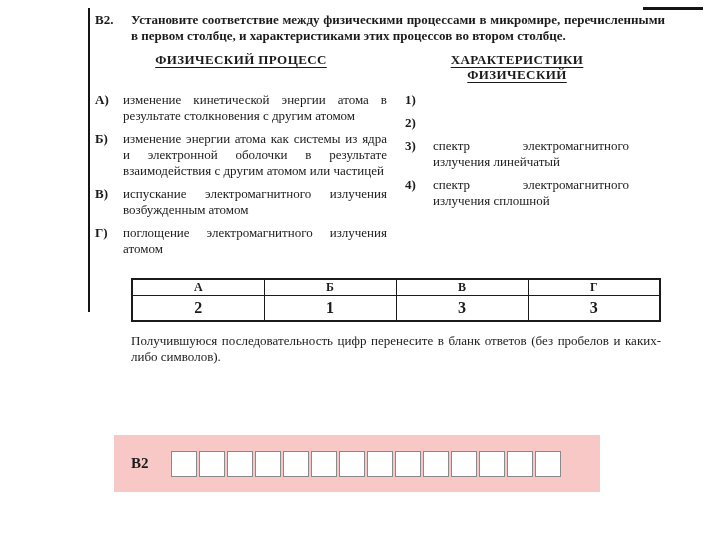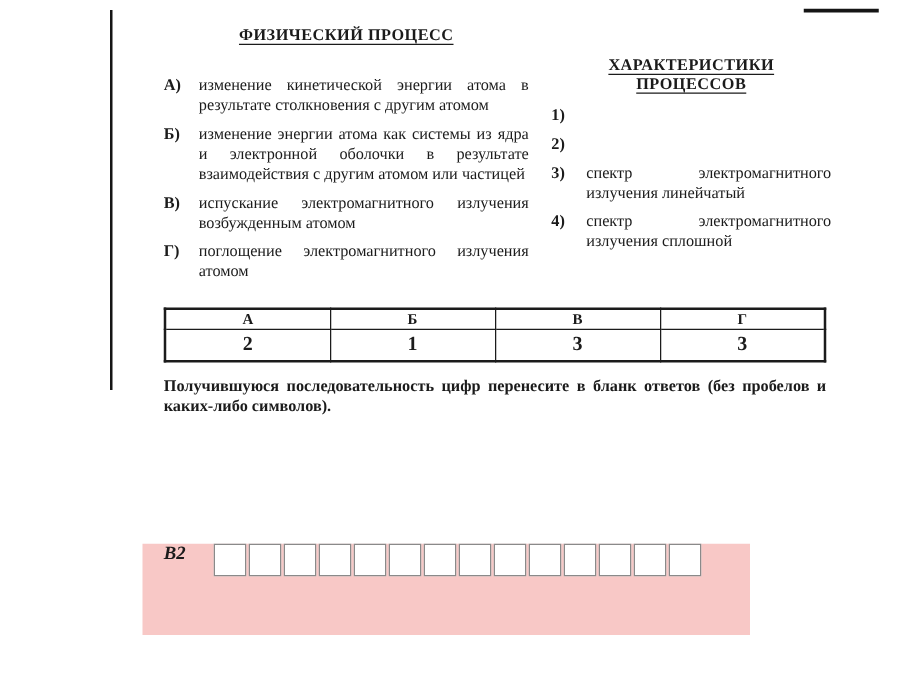--- a/index.html
+++ b/index.html
@@ -17,21 +17,21 @@
   
   .scan-edge-left{position:absolute;left:88px;top:8px;width:2px;height:304px;background:#151515;}
   .scan-edge-top{position:absolute;left:643px;top:7px;width:60px;height:3px;background:#151515;}
 
   .content{position:absolute;left:95px;top:12px;width:570px;}
 
   .task-head{display:flex;}
   .task-number{width:36px;flex:none;font-weight:bold;font-size:13px;line-height:16px;}
   .task-statement{flex:1;font-weight:bold;font-size:13px;line-height:16px;text-align:justify;}
 
-  .columns{display:flex;margin-left:36px;margin-top:8px;align-items:center;}
+  .columns{display:flex;margin-top:8px;}
   .col-process{width:292px;}
   .col-gap{width:18px;flex:none;}
   .col-char{width:224px;}
   .col-header-area{height:40px;}
   .col-header{
     text-align:center;font-weight:bold;font-size:13px;line-height:15px;
     text-decoration:underline;text-underline-offset:3px;letter-spacing:0.4px;
   }
   .col-char .col-header{max-width:186px;margin:0 auto;}
 
@@ -48,39 +48,43 @@
     border:1.5px solid var(--ink);font-size:12px;font-weight:bold;
     height:16px;text-align:center;padding:0;
   }
   .answer-table td{
     border:1.5px solid var(--ink);font-size:16px;font-weight:bold;
     height:25px;text-align:center;padding:0;
   }
 
   .instruction{
     margin-left:36px;margin-top:11px;width:530px;
-    font-weight:bold;font-size:13px;line-height:16px;text-align:justify;
+    font-weight:normal;font-size:13px;line-height:16px;text-align:justify;
   }
 
   .answer-strip{
-    position:absolute;left:114px;top:435px;width:486px;height:73px;
-    background:var(--pink);display:flex;font-style:italic;
+    position:absolute;left:114px;top:435px;width:486px;height:57px;
+    background:var(--pink);display:flex;align-items:center;
   }
   .blank-label{margin-left:17px;font-weight:bold;font-size:15px;flex:none;}
   .cells{display:flex;gap:2px;margin-left:22px;}
   .cell{width:26px;height:26px;flex:none;background:#ffffff;border:1px solid var(--cell-border);}
 </style>
 </head>
 <body>
 
 <div class="scan-edge-left"></div>
 <div class="scan-edge-top"></div>
 
 <div class="content">
 
+  <div class="task-head">
+    <span class="task-number">В2.</span>
+    <div class="task-statement">Установите соответствие между физическими процессами в микромире, перечисленными в первом столбце, и характеристиками этих процессов во втором столбце.</div>
+  </div>
 
   <div class="columns">
 
     <div class="col-process">
       <div class="col-header-area">
         <div class="col-header">ФИЗИЧЕСКИЙ ПРОЦЕСС</div>
       </div>
       <div class="item">
         <span class="item-label">А)</span>
         <span class="item-text">изменение кинетической энергии атома в результате столкновения с другим атомом</span>
@@ -96,21 +100,21 @@
       <div class="item">
         <span class="item-label">Г)</span>
         <span class="item-text">поглощение электромагнитного излучения атомом</span>
       </div>
     </div>
 
     <div class="col-gap"></div>
 
     <div class="col-char">
       <div class="col-header-area">
-        <div class="col-header">ХАРАКТЕРИСТИКИ ПРОЦЕССОВ</div>
+        <div class="col-header">ХАРАКТЕРИСТИКИ ФИЗИЧЕСКИЙ</div>
       </div>
       <div class="item">
         <span class="item-label">1)</span>
       </div>
       <div class="item">
         <span class="item-label">2)</span>
       </div>
       <div class="item">
         <span class="item-label">3)</span>
         <span class="item-text">спектр электромагнитного излучения линейчатый</span>

